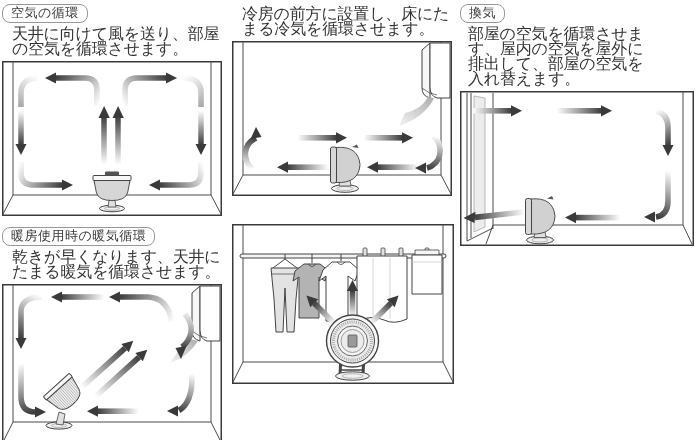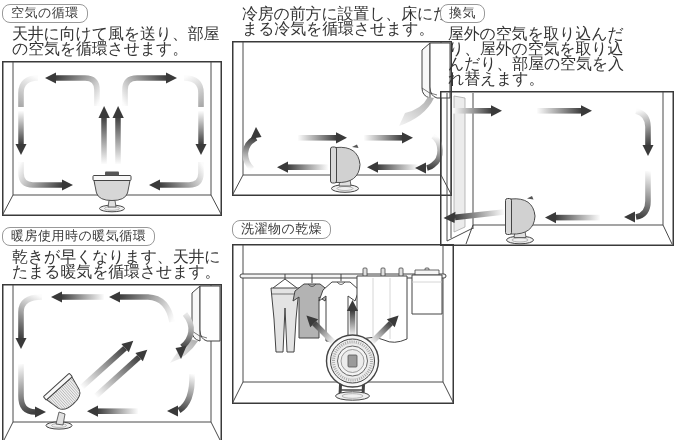--- a/index.html
+++ b/index.html
@@ -260,23 +260,23 @@
         <polygon class="ah" points="18.5,98 29.5,96 24,86"></polygon>
       <path class="cb" d="M201,95 C210,101 211,117 201,124 Q199,126 195,127" stroke="url(#p2b)"></path>
         <polygon class="ah" points="194,121.4 194,132.6 183,127"></polygon>
     </g>
     <g>
       <use href="#fanSide" x="97" y="103.5"></use>
     </g>
   </svg>
 </div>
 
-<div class="panel" style="left:440px;top:3px;width:196px">
+<div class="panel" style="left:460px;top:3px;width:196px">
   <div class="badge"><span>換気</span></div>
-  <p class="desc" style="margin-left:8px">屋外の空気を取り込んだり、屋外の空気を取り込んだり、部屋の空気を入れ替えます。</p>
+  <p class="desc" style="margin-left:8px">部屋の空気を循環させます、屋内の空気を屋外に排出して、部屋の空気を入れ替えます。</p>
   <svg class="diagram" width="234" height="155" viewBox="0 0 234 155">
     <g>
       <rect class="bd" x="0.75" y="0.75" width="232.5" height="153.5"></rect>
       <line class="rl" x1="223" y1="1" x2="223" y2="134"></line>
       <line class="rl" x1="33" y1="134" x2="223" y2="134"></line>
       <line class="rl" x1="33" y1="134" x2="26" y2="153"></line>
       <line class="rl" x1="223" y1="134" x2="232" y2="153"></line>
     </g>
     <g>
       <line class="rl" x1="7" y1="2" x2="7" y2="150"></line>
@@ -369,21 +369,20 @@
           <line x1="13" y1="-13" x2="13" y2="8"></line>
             <line x1="15" y1="-13" x2="15" y2="8"></line>
         </g>
         <rect x="-17.5" y="-17.5" width="35" height="4.5" rx="1" fill="#f8f8f8" stroke="#444" stroke-width="1"></rect>
       </g>
     </g>
   </svg>
 </div>
 
 <div class="panel" style="left:232px;top:219px;width:228px">
-  <div class="badge"><span>洗濯物の乾燥</span></div>
   <svg class="diagram" width="222" height="160" viewBox="0 0 222 160">
     <g>
       <rect class="bd" x="0.75" y="0.75" width="220.5" height="158.5"></rect>
       <line class="rl" x1="11" y1="1" x2="11" y2="138"></line>
       <line class="rl" x1="211" y1="1" x2="211" y2="138"></line>
       <line class="rl" x1="11" y1="138" x2="211" y2="138"></line>
       <line class="rl" x1="11" y1="138" x2="1" y2="158"></line>
       <line class="rl" x1="211" y1="138" x2="221" y2="158"></line>
     </g>
     <rect x="8" y="30" width="206" height="4" rx="2" fill="#f4f4f4" stroke="#444" stroke-width="1"></rect>

